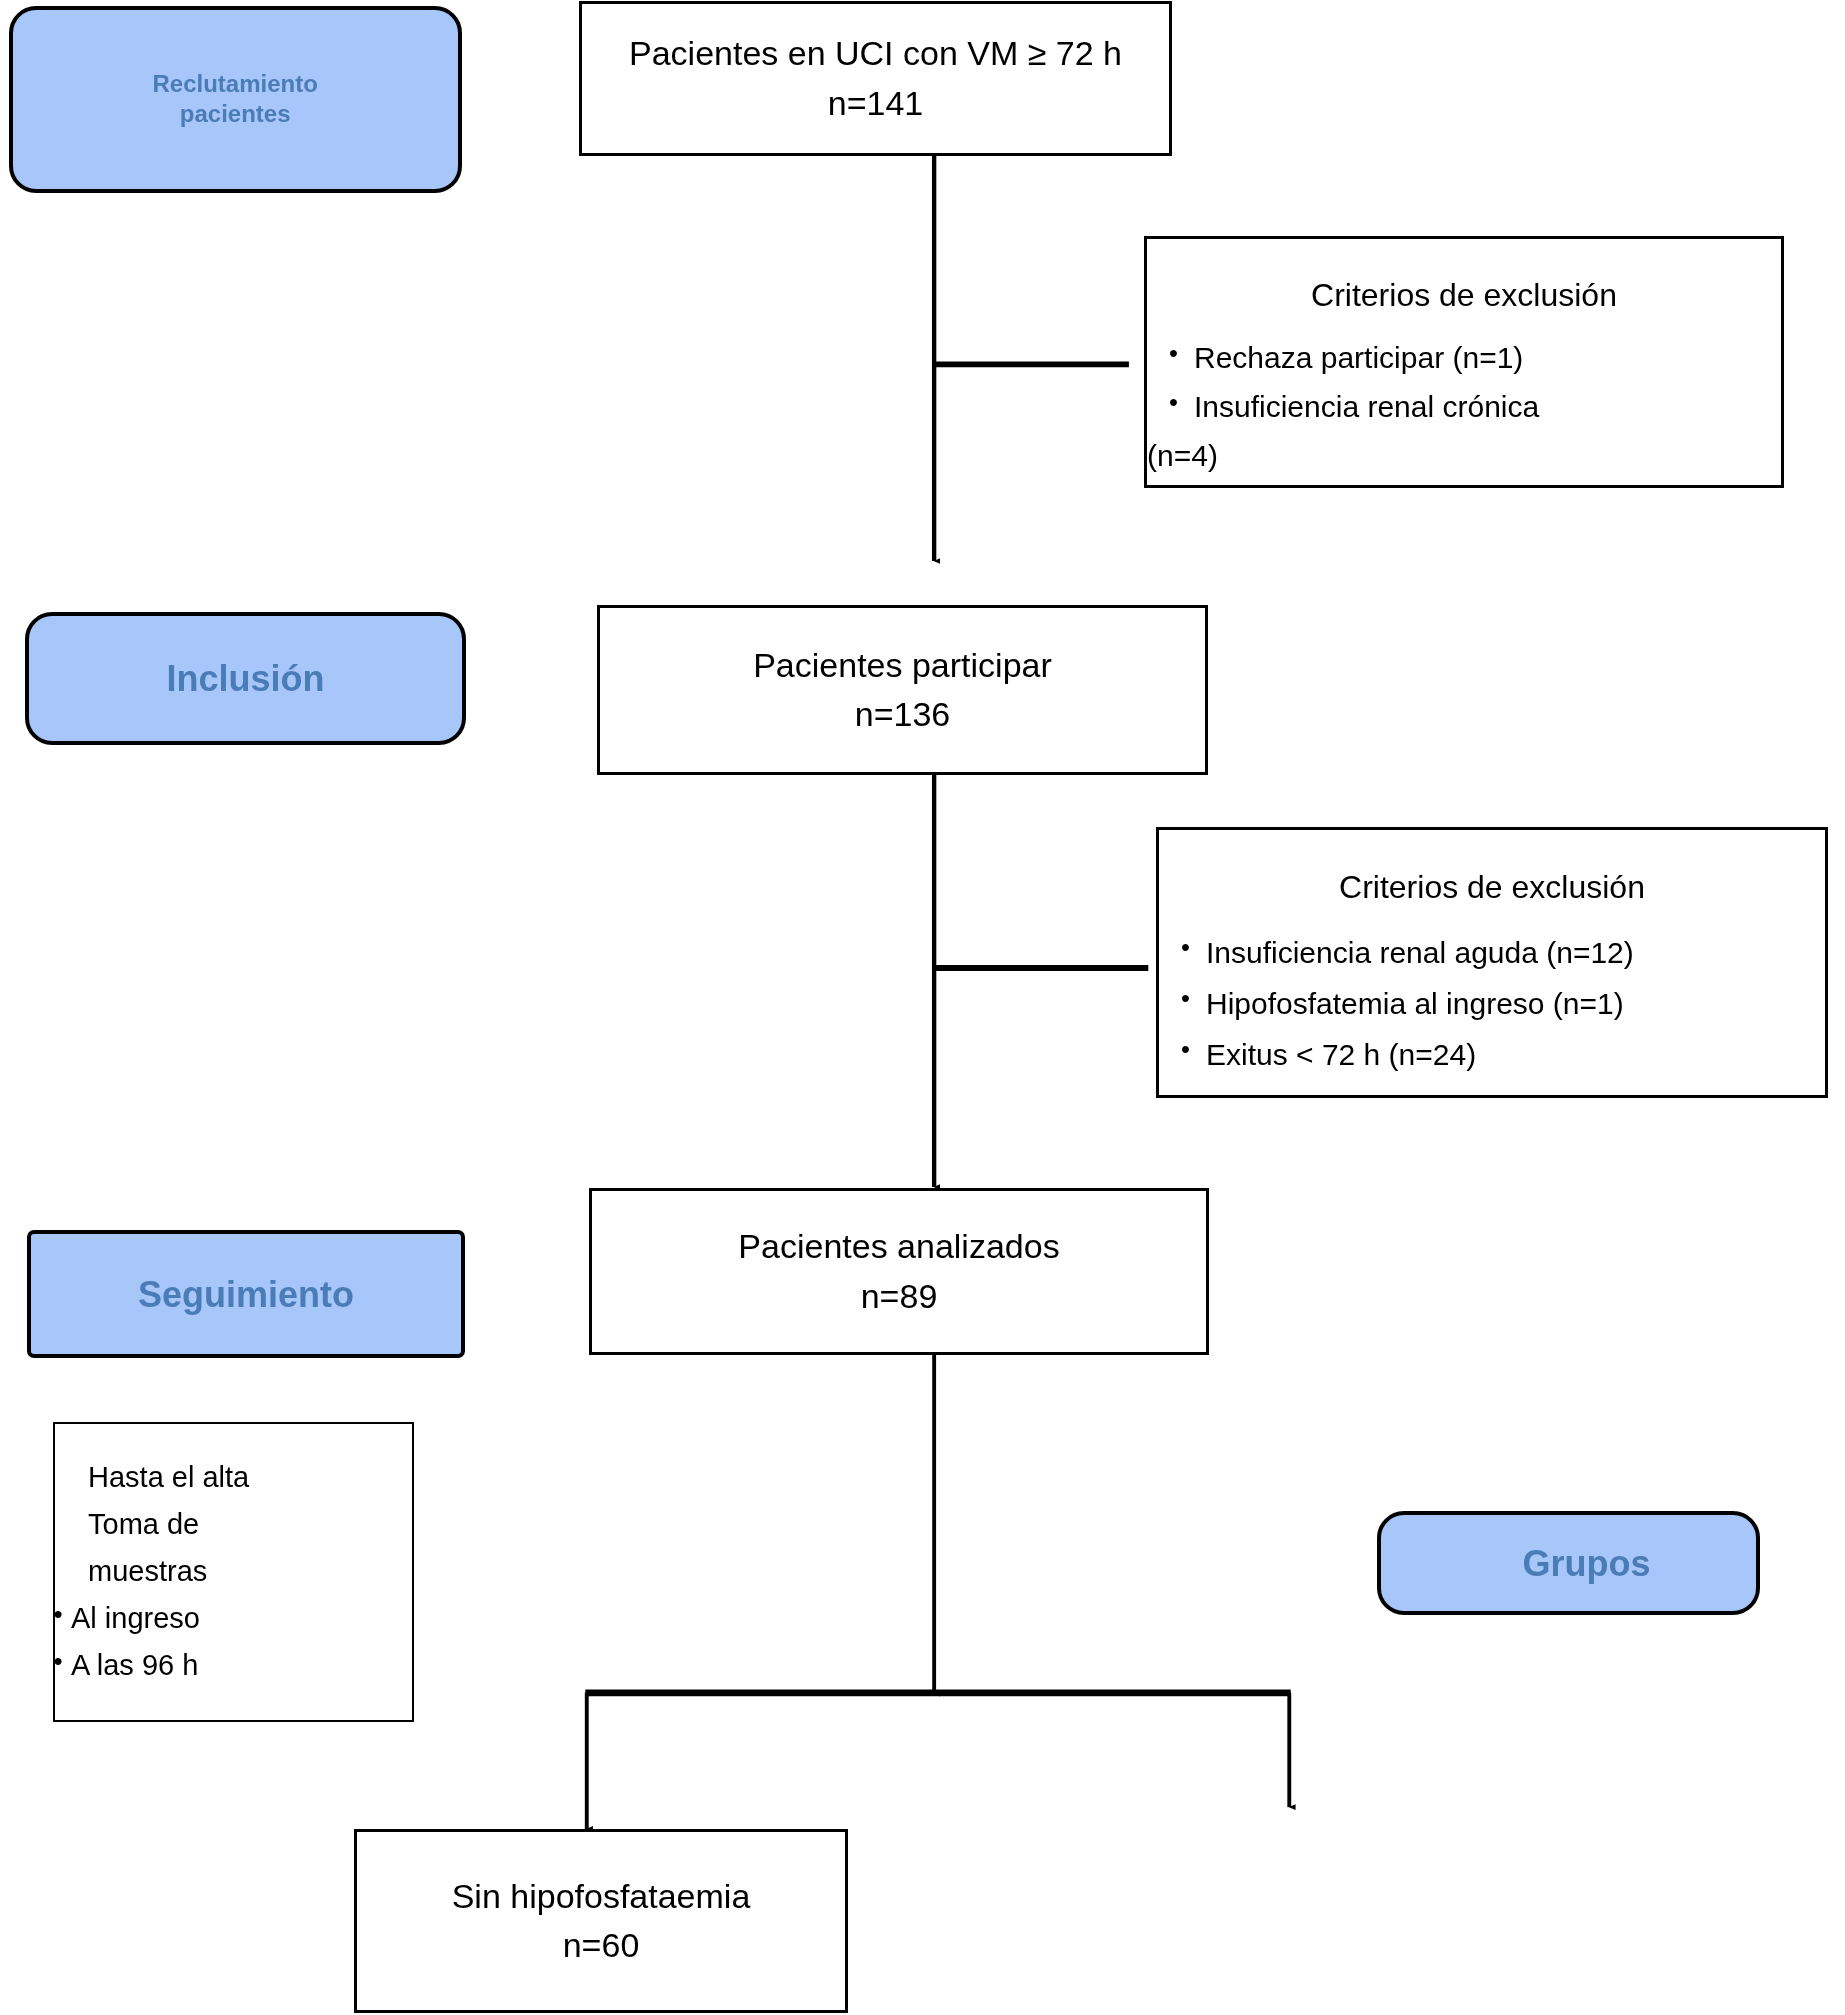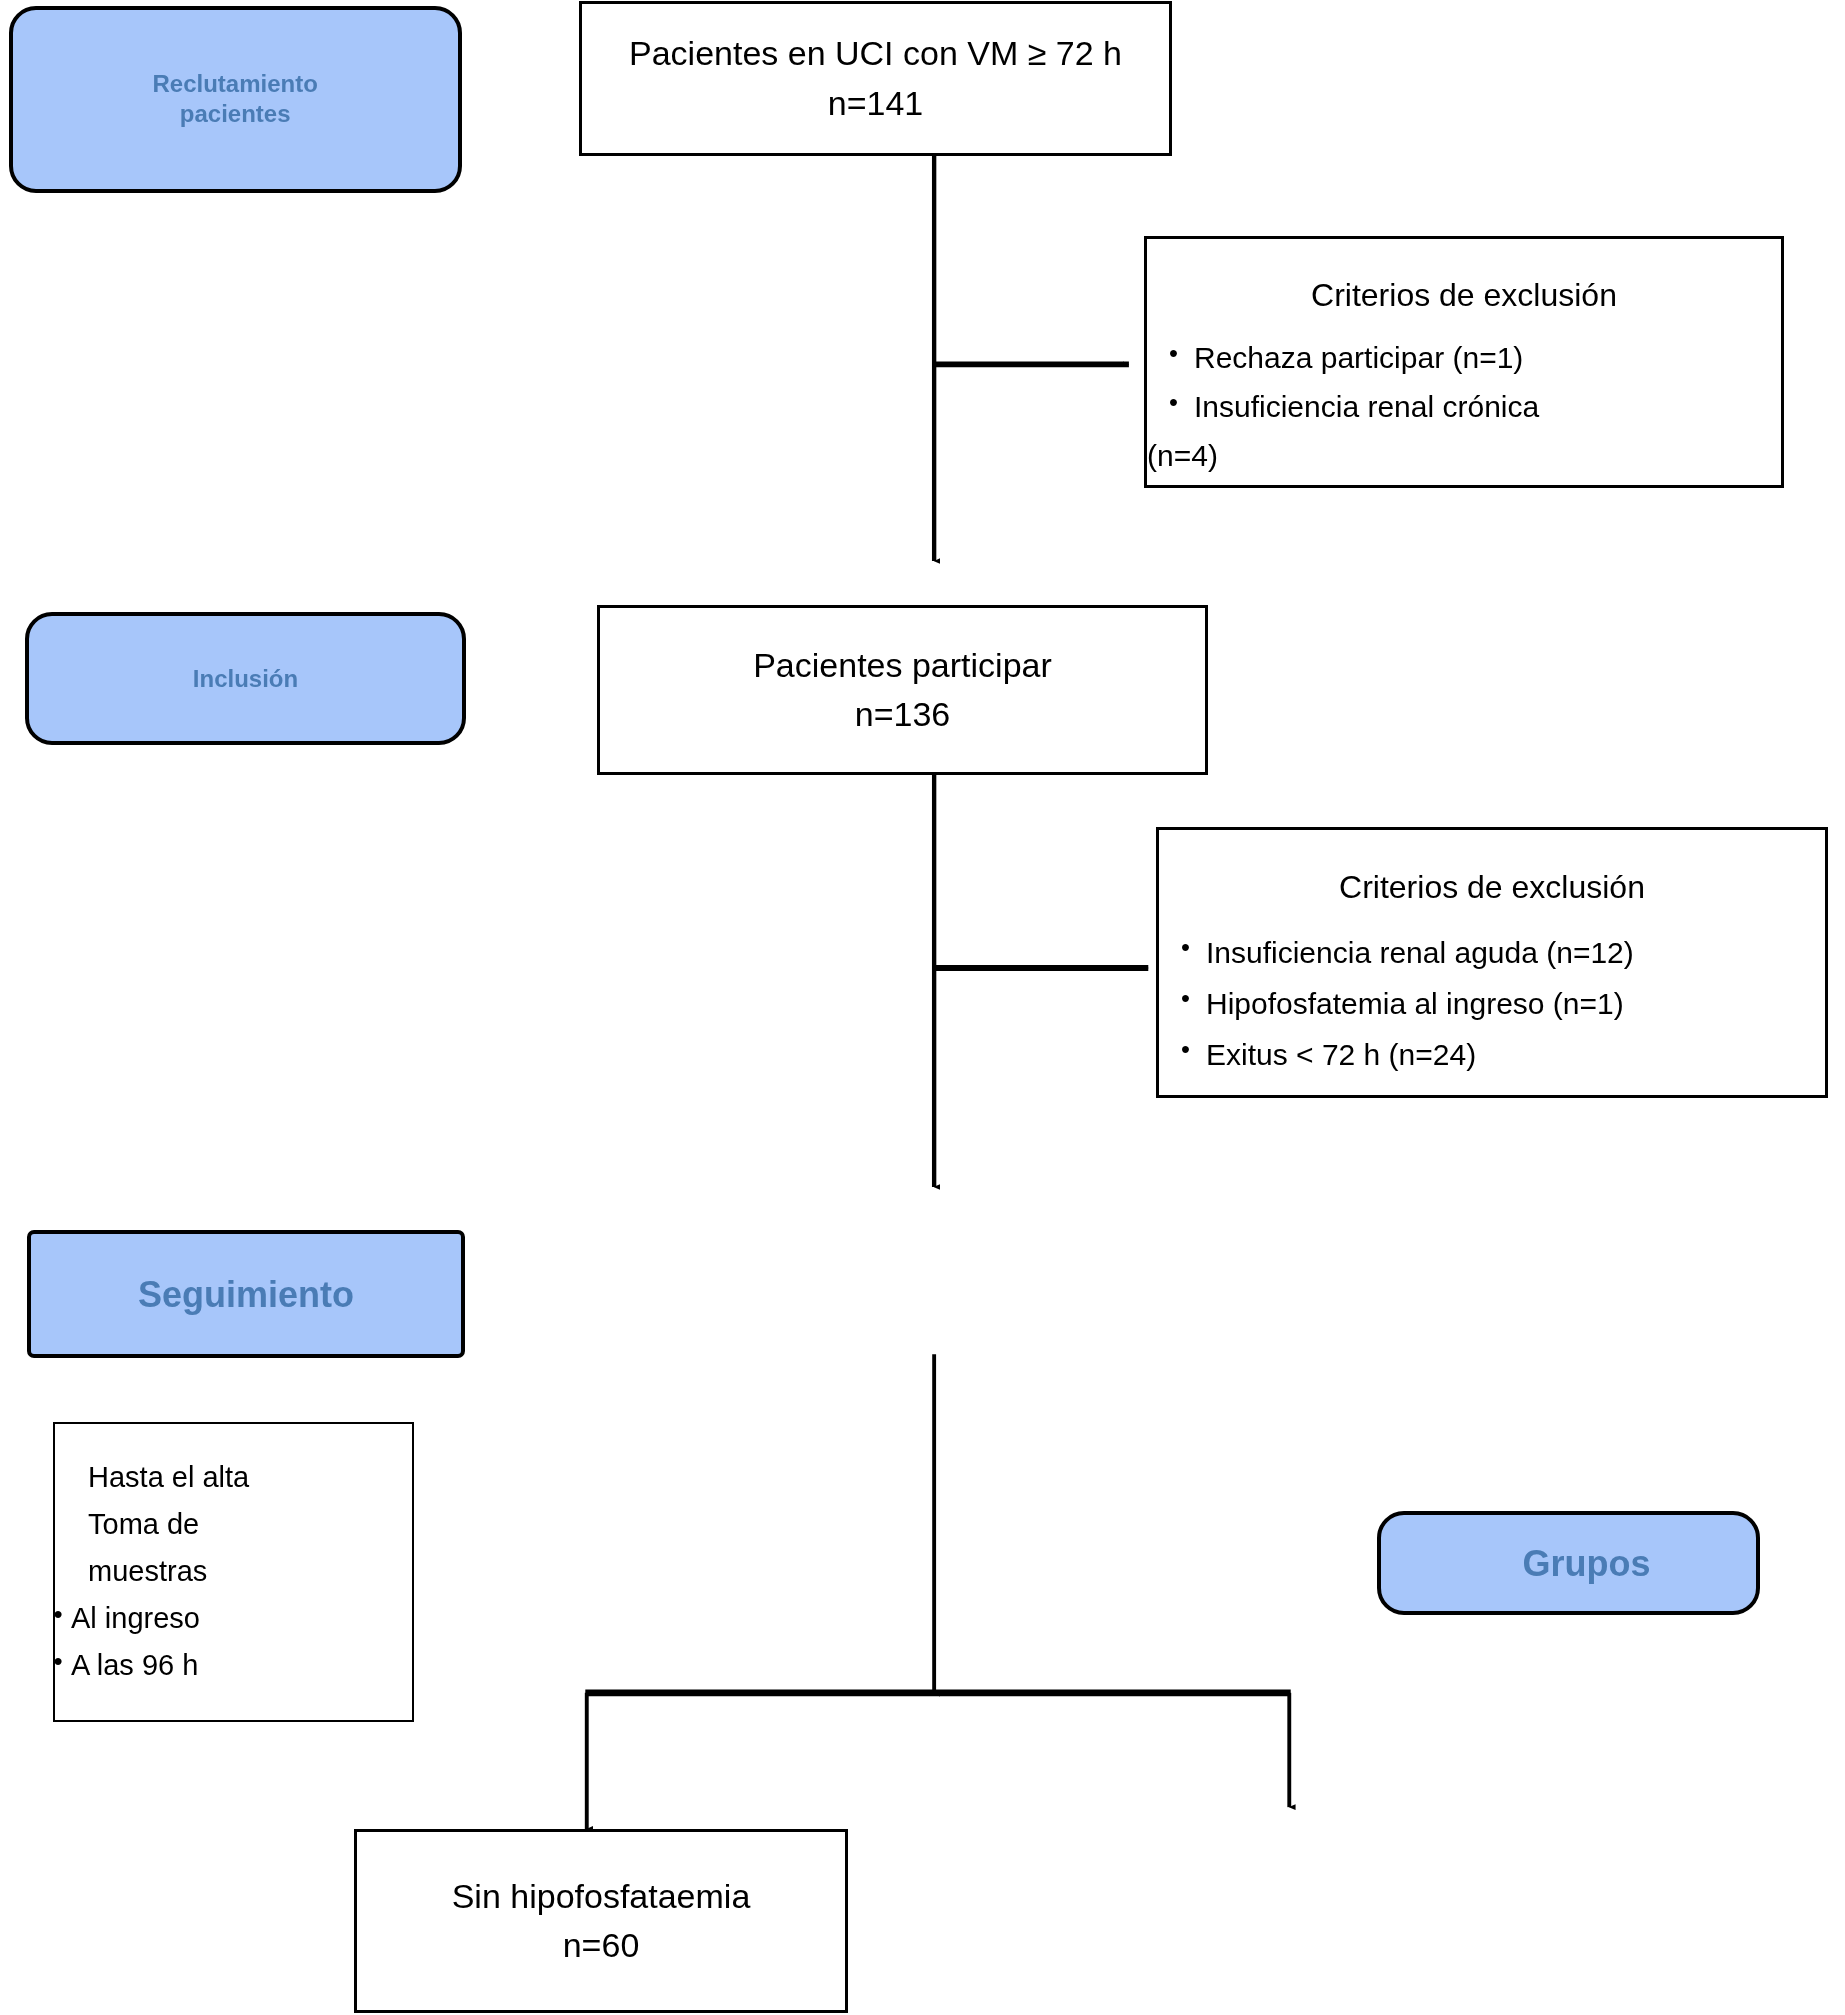--- a/index.html
+++ b/index.html
@@ -145,21 +145,21 @@
     <line x1="1211" y1="3494" x2="1211" y2="3775" stroke="#000000" stroke-width="8" marker-end="url(#arrowhead)"></line>
 
     <line x1="2661" y1="3494" x2="2661" y2="3730" stroke="#000000" stroke-width="8" marker-end="url(#arrowhead)"></line>
   </svg>
 
   <div class="stage" style="left:8.7px; top:5.8px; width:453px; height:187px; font-size:24px;">
     <span style="white-space:pre-line;">Reclutamiento
 pacientes</span>
   </div>
 
-  <div class="stage" style="left:25px; top:612px; width:441px; height:133px; font-size:24px;">
+  <div class="stage" style="left:25px; top:612px; width:441px; height:133px; font-size:36px;">
     <span>Inclusión</span>
   </div>
 
   <div class="stage" style="left:27px; top:1230px; width:438px; height:128px; font-size:36px;border-radius:7px;">
     <span>Seguimiento</span>
   </div>
 
   <div class="stage" style="left:1377px; top:1511px; width:383px; height:104px; font-size:36px;padding-left:36px;">
     <span>Grupos</span>
   </div>
@@ -167,20 +167,24 @@
   <div class="node" style="left:579px; top:1px; width:593px; height:155px; font-size:34px; line-height:1.45;">
     <span class="line">Pacientes en UCI con VM ≥ 72 h</span>
     <span class="line">n=141</span>
   </div>
 
   <div class="node" style="left:597px; top:605px; width:611px; height:170px; font-size:34px; line-height:1.45;">
     <span class="line">Pacientes participar</span>
     <span class="line">n=136</span>
   </div>
 
+  <div class="node" style="left:589px; top:1188px; width:620px; height:167px; font-size:34px; line-height:1.45;">
+    <span class="line">Pacientes  analizados</span>
+    <span class="line">n=89</span>
+  </div>
 
   <div class="node" style="left:354px; top:1829px; width:494px; height:184px; font-size:34px; line-height:1.45;">
     <span class="line">Sin hipofosfataemia</span>
     <span class="line">n=60</span>
   </div>
 
 
   <div class="crit" style="left:1144px; top:236px; width:640px; height:252px; font-size:30px; line-height:1.62;">
     <div class="crit-title" style="margin-top:31px; font-size:32px;">Criterios de exclusión</div>
     <ul style="margin-top:12.6px;">

